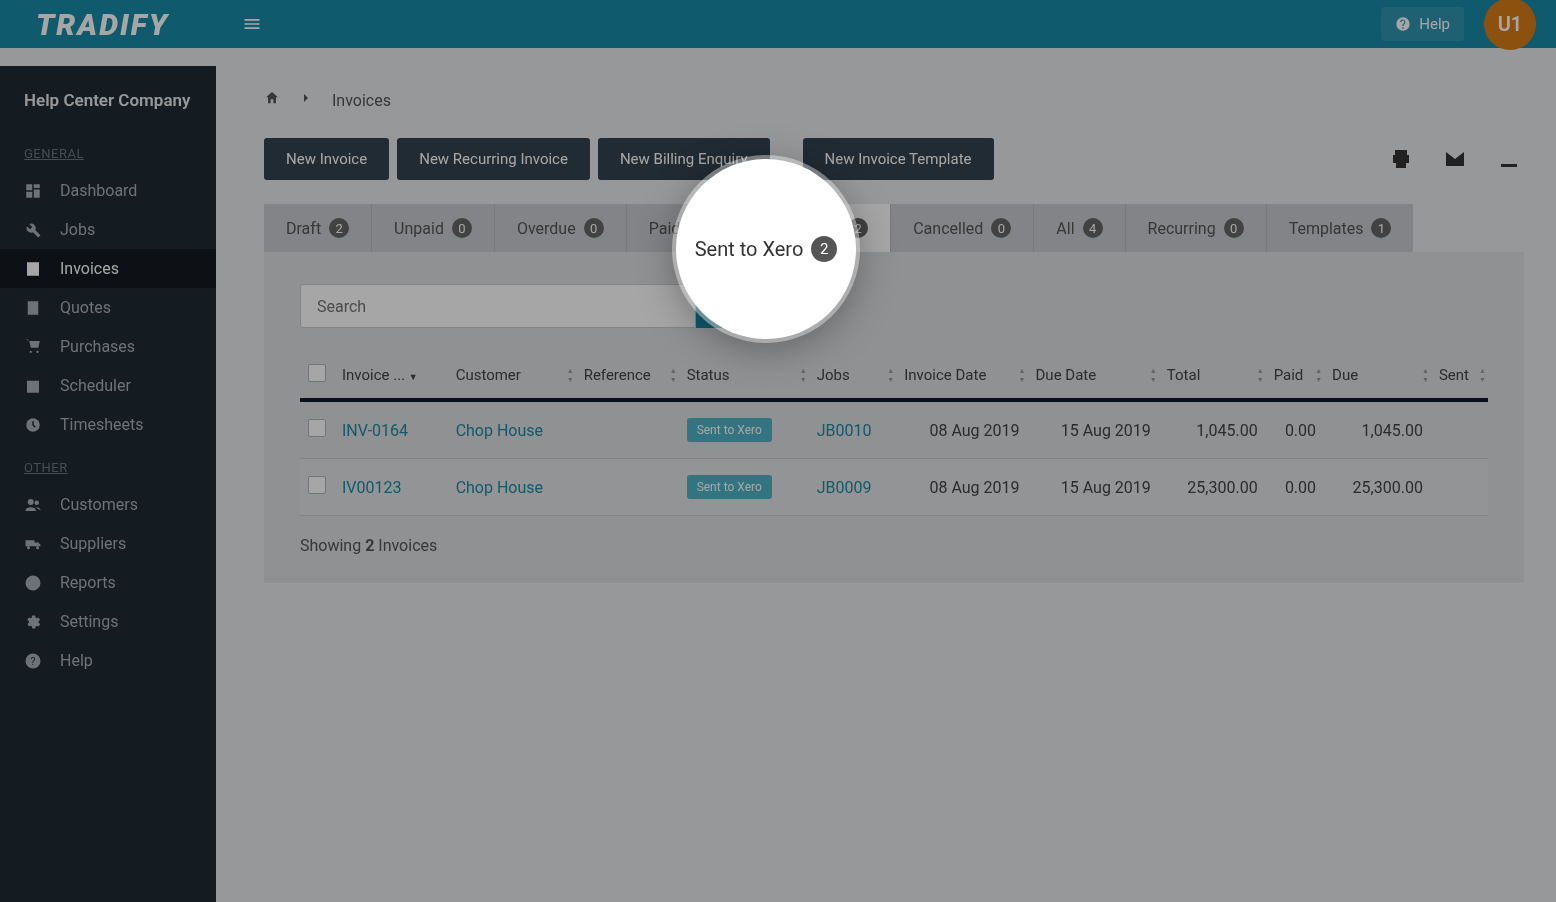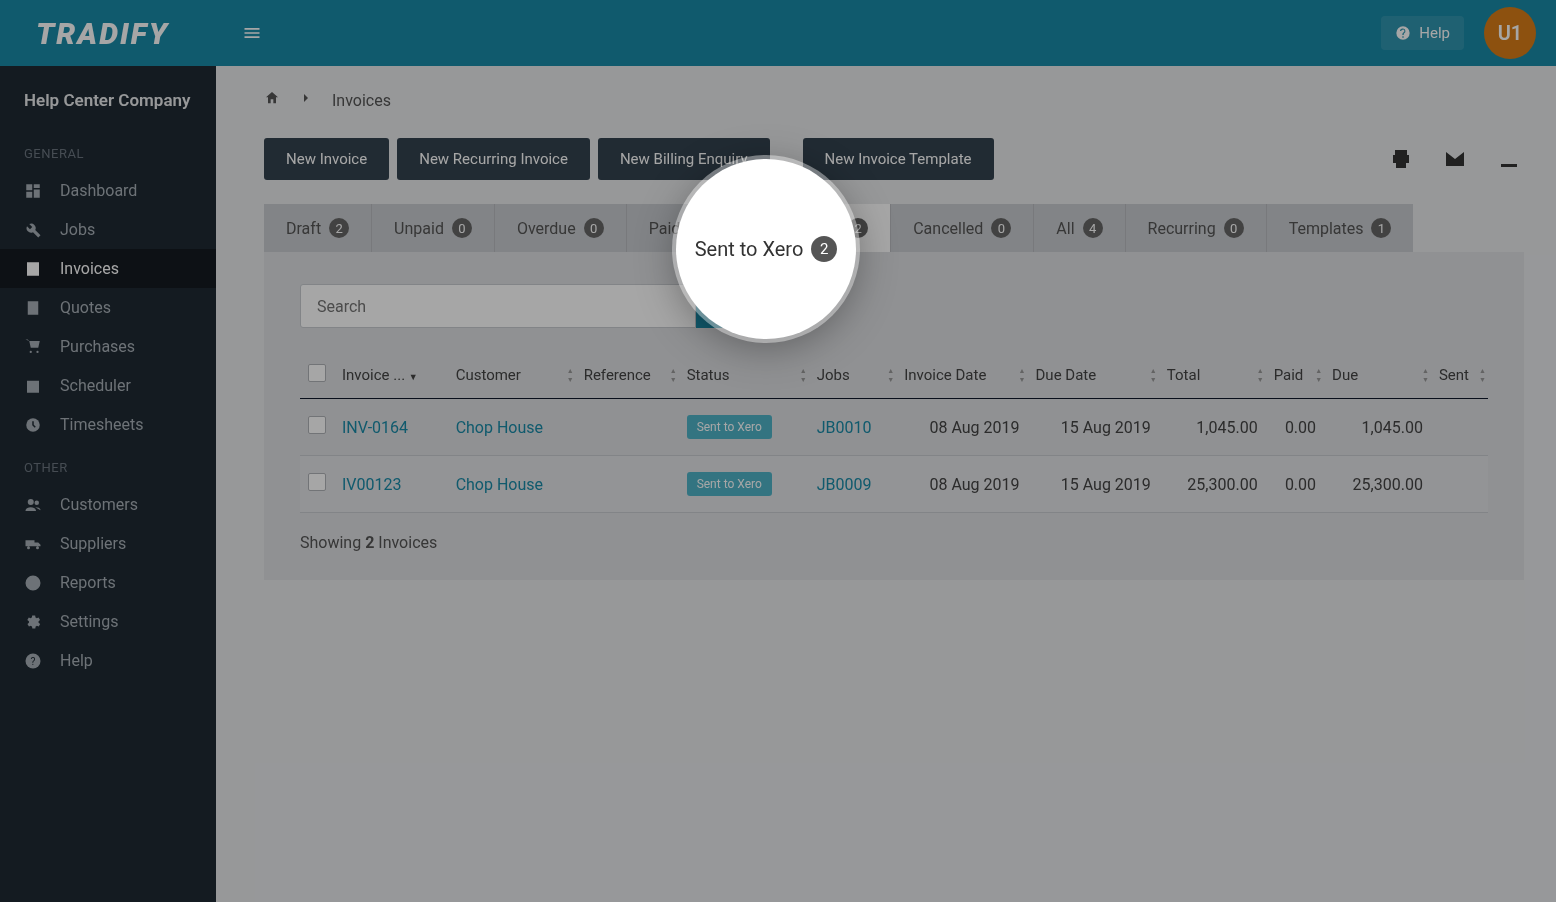--- a/index.html
+++ b/index.html
@@ -1,31 +1,31 @@
 <!DOCTYPE html>
 <html><head>
 <meta charset="utf-8">
 <style>
 * { margin: 0; padding: 0; box-sizing: border-box; font-family: -apple-system, BlinkMacSystemFont, "Segoe UI", Roboto, Helvetica, Arial, sans-serif; }
 body { background: #e8eaec; width: 1556px; height: 902px; overflow: hidden; position: relative; }
 
 
-.header { height: 66px; background: #1a8ba8; display: flex; align-items: center; padding: 0 20px 0 0; position: relative; z-index: 1; }
+.header { height: 48px; background: #1a8ba8; display: flex; align-items: center; padding: 0 20px 0 0; position: relative; z-index: 1; }
 .logo { width: 232px; padding-left: 36px; font-size: 30px; font-weight: 900; letter-spacing: 2px; color: #fff; font-style: italic; }
 .menu-toggle { width: 40px; display:flex; justify-content:center; }
 .menu-toggle svg { width: 20px; height: 20px; fill: #fff; }
 .header-spacer { flex: 1; }
 .help-btn { background: rgba(255,255,255,0.1); padding: 8px 14px; border-radius: 4px; color: #fff; display: flex; align-items: center; gap: 8px; font-size: 15px; }
 .help-btn svg { width: 16px; height: 16px; fill: #fff; }
 .avatar { width: 52px; height: 52px; border-radius: 50%; background: #d97d17; color: #fff; font-size: 20px; font-weight: 600; display:flex; align-items:center; justify-content:center; margin-left: 20px; }
 
 
 .sidebar { position: absolute; top:66px; left:0; width: 216px; bottom:0; background: #1f2a33; color: #a8b0b7; padding-top: 24px; z-index: 1; }
 .company-name { padding: 0 24px 20px; font-size: 17px; font-weight: 600; color: #e8eaec; }
-.section-label { padding: 16px 24px 10px; font-size: 13px; color: #6c7680; letter-spacing: 0.5px; }
+.section-label { padding: 16px 24px 10px; font-size: 13px; color: #6c7680; letter-spacing: 0.5px; text-decoration: underline; }
 .nav-item { display: flex; align-items: center; gap: 18px; padding: 10px 24px; font-size: 16px; cursor: pointer; }
 .nav-item.active { background: #141b21; color: #fff; }
 .nav-icon { width: 18px; height: 18px; display:flex; align-items:center; justify-content:center; }
 .nav-icon svg { width: 18px; height: 18px; fill: currentColor; }
 
 
 .main { position: absolute; left:232px; top:66px; right:0; bottom:0; padding: 24px 32px; z-index:1; }
 .breadcrumb { display:flex; align-items:center; gap: 18px; font-size: 16px; color: #555; margin-bottom: 28px; }
 .breadcrumb svg { width:16px; height:16px; fill:#555; }
 
@@ -42,21 +42,21 @@
 .badge { background:#666; color:#fff; border-radius: 10px; min-width:20px; height:20px; padding:0 6px; display:inline-flex; align-items:center; justify-content:center; font-size:13px; }
 
 .panel { background:#dddfe2; padding: 32px 36px 28px; }
 
 .search-row { display:flex; margin-bottom: 24px; }
 .search-input { width: 396px; height: 44px; border:1px solid #c8cbcf; background:#fff; padding: 0 16px; font-size:16px; color:#555; border-radius: 3px 0 0 3px; }
 .search-btn { width: 44px; height:44px; background:#1a8ba8; border:none; display:flex; align-items:center; justify-content:center; border-radius:0 3px 3px 0; cursor:pointer; }
 .search-btn svg { width:16px; height:16px; fill:#fff; }
 
 table { width:100%; border-collapse: collapse; }
-th { text-align:left; font-weight:400; font-size:15px; color:#444; padding: 12px 8px; border-bottom: 1px solid #0f172a; position:relative; white-space:nowrap; }
+th { text-align:left; font-weight:400; font-size:15px; color:#444; padding: 12px 8px; border-bottom: 4px solid #0f172a; position:relative; white-space:nowrap; }
 th.right { }
 th .sort { position:absolute; right:2px; top:50%; transform:translateY(-50%); display:flex; flex-direction:column; gap:1px; }
 th .sort::before { content:'▲'; font-size:7px; color:#999; }
 th .sort::after { content:'▼'; font-size:7px; color:#999; }
 td { padding: 16px 8px; font-size:16px; color:#444; border-bottom: 1px solid #c8cbcf; white-space:nowrap; }
 td.right { text-align:right; }
 .cb { width:18px; height:18px; border:1px solid #b0b3b7; background:#fff; border-radius:2px; display:inline-block; }
 .link { color:#1a8ba8; cursor:pointer; }
 .status-pill { background:#4fb3c7; color:#fff; font-size:12px; padding:5px 10px; border-radius:3px; display:inline-block; }
 tbody tr:nth-child(even) { background: rgba(255,255,255,0.15); }

